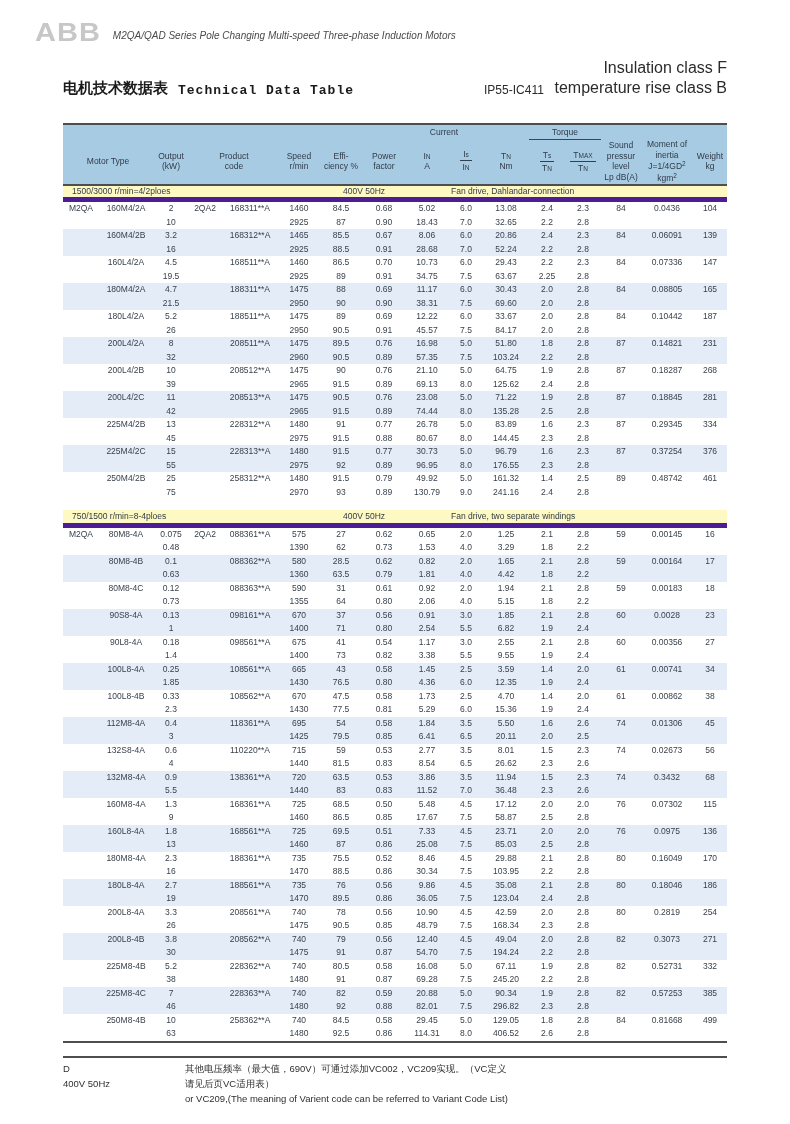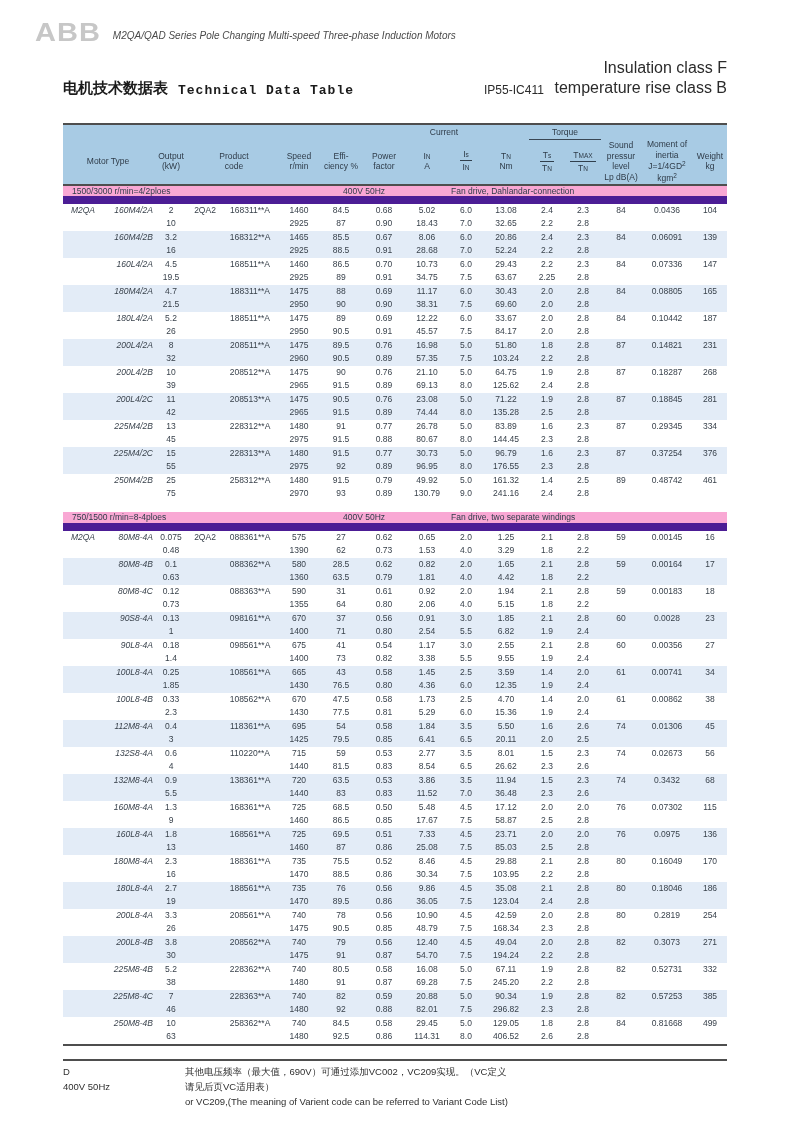--- a/index.html
+++ b/index.html
@@ -33,30 +33,30 @@
   thead tr.group-row th.underlined { border-bottom:1px solid #3a4754; }
   thead tr.head-row th { height:44px; vertical-align:middle; line-height:1.25; }
   .topline { border-top:2px solid #4e4e4e; }
   thead { border-bottom:2px solid #4e4e4e;padding-left:24px; }
 
   .sb  { font-size:6.5px; }
   .sp  { font-size:6.5px; vertical-align:3px; }
   .frac .num { display:inline-block; border-bottom:1px solid #31404d; padding:0 3px 1px; line-height:9px; }
   .frac .den { display:block; line-height:10px; padding-top:1px; }
 
-  tr.band td { background:#f9a8d4; height:15px; vertical-align:middle; color:#2e3b48; border-bottom:8px solid #4c1d95; }
+  tr.band td { background:#fef9c3; height:15px; vertical-align:middle; color:#2e3b48; border-bottom:5px solid #4c1d95; }
   tr.band td.lbl { text-align:left; padding-left:9px; }
   tr.band td.drv { text-align:left; padding-left:2px; }
   tr.gap td { height:11px; background:#ffffff; }
 
   tr.row { height:27px; }
   tr.row td { vertical-align:top; background:#ffffff; }
   tr.row.alt td { background:#e3ecf7; }
   tr.row td .v { line-height:13.5px; height:13.5px; white-space:nowrap; }
-  tr.row td.lt { text-align:right; padding-left:4px;font-style:italic; }
+  tr.row td.lt { text-align:center; padding-left:4px; }
   tr.end td { border-bottom:2px solid #4e4e4e; }
 
   
   .footrule { width:664px; margin:13px 0 0 28px; border-top:2px solid #4e4e4e; }
   .footer { display:flex; width:664px; margin:3px 0 0 28px; font-size:9.5px; color:#2f2f2f; }
   .f-left { width:122px; line-height:15px; }
   .f-right { flex:1; line-height:15px; }
 </style>
 </head>
 <body>

